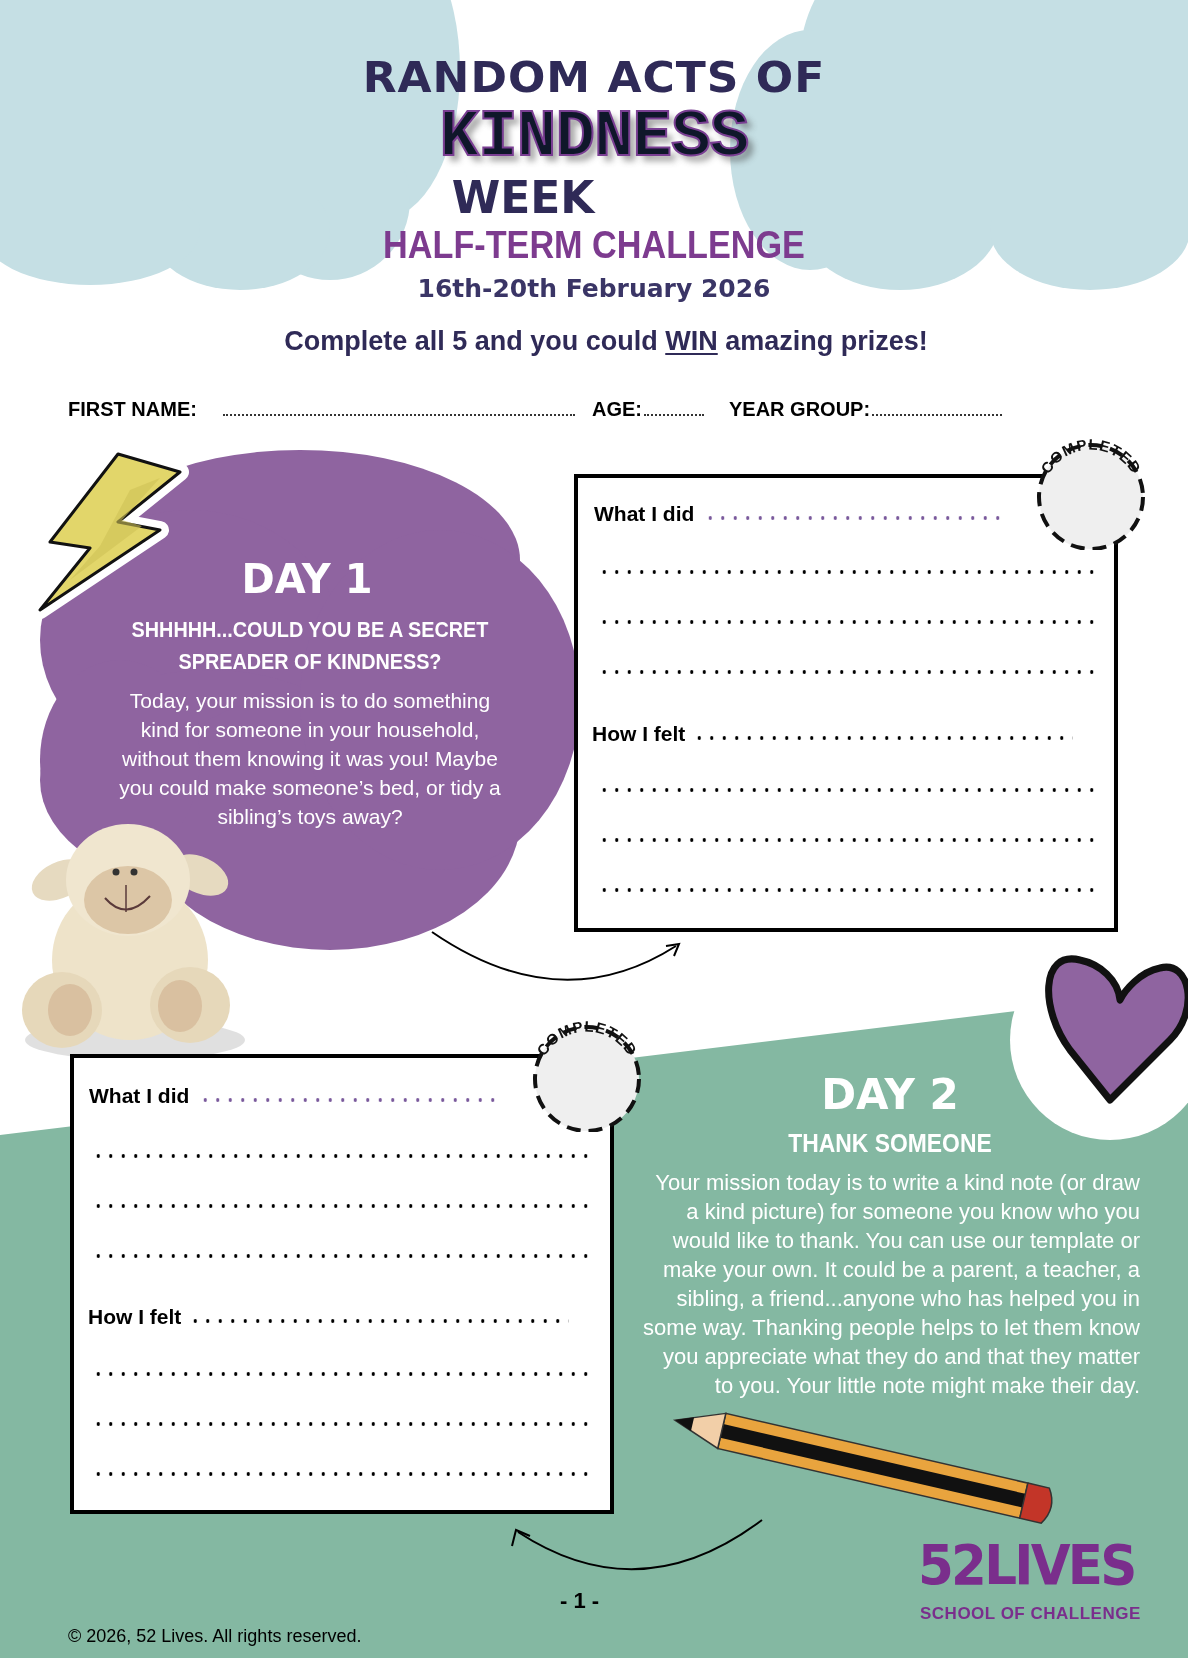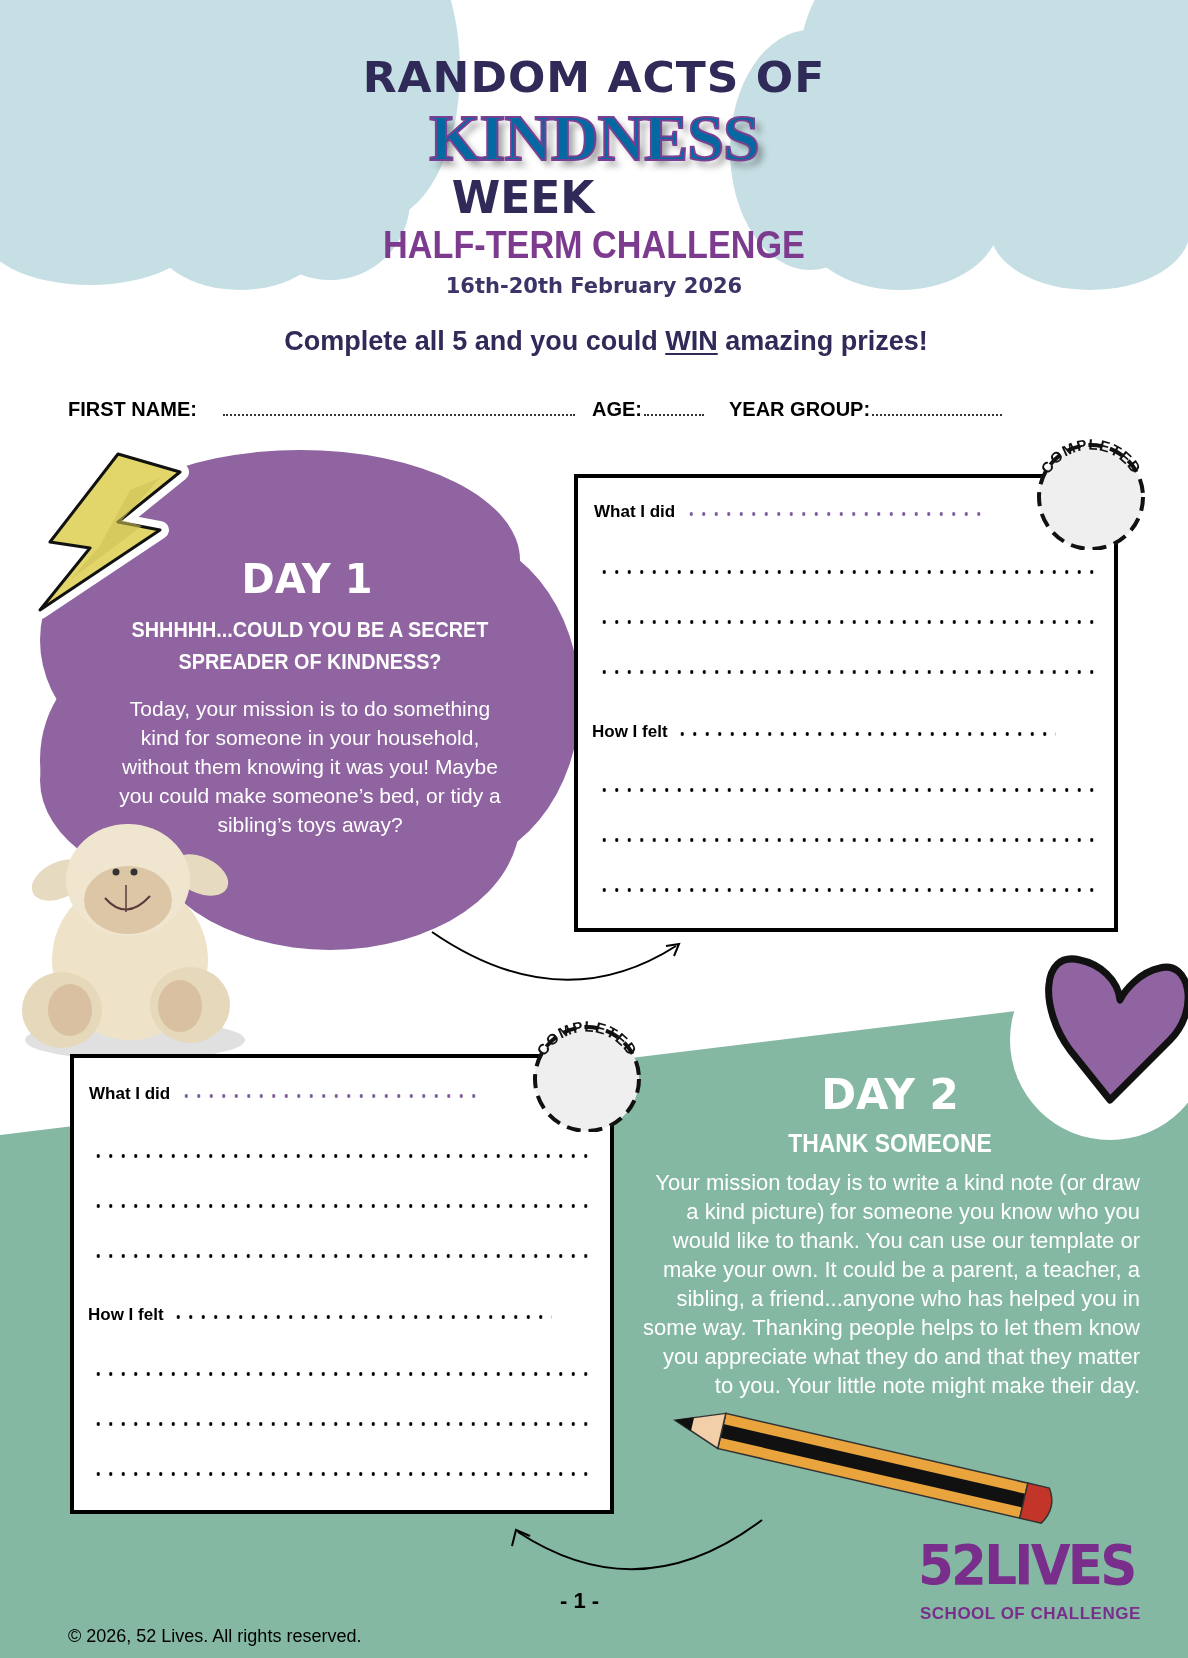--- a/index.html
+++ b/index.html
@@ -5,44 +5,44 @@
   * { box-sizing: border-box; margin: 0; padding: 0; }
   html, body { width: 1188px; height: 1658px; overflow: hidden; background: #ffffff; }
   body { position: relative; font-family: "Liberation Sans", sans-serif; color: #000; }
 
   .layer { position: absolute; left: 0; top: 0; width: 1188px; height: 1658px; pointer-events: none; }
 
   
   .title-1 { position: absolute; left: 0; width: 1188px; top: 52px; text-align: center;
              font-family: "DejaVu Sans", sans-serif; font-weight: 900; font-size: 44px; color: #2f2a57; letter-spacing: 1px; transform: scaleY(0.95); }
   .title-2 { position: absolute; left: 0; width: 1188px; top: 100px; text-align: center;
-             font-family: Liberation Serif, serif; font-weight: 900; font-size: 66px; color: #0369a1;
+             font-family: Liberation Mono, monospace; font-weight: 900; font-size: 66px; color: #0f172a;
              -webkit-text-stroke: 2px #7a3f93; text-shadow: 6px 6px 6px rgba(60,60,60,0.45); letter-spacing: -1px; }
   .title-3 { position: absolute; left: 0; width: 1046px; top: 172px; text-align: center;
              font-family: "DejaVu Sans", sans-serif; font-weight: 900; font-size: 44px; color: #2f2a57; }
   .title-4 { position: absolute; left: 0; width: 1188px; top: 224px; text-align: center;
              font-family: "Liberation Sans", sans-serif; font-weight: 700; font-size: 38px; color: #7d3b8f; letter-spacing: 0px; transform: scaleX(0.9); }
   .date { position: absolute; left: 0; width: 1188px; top: 274px; text-align: center;
-          font-family: "DejaVu Sans", sans-serif; font-weight: 700; font-size: 21px; color: #3a3566; }
+          font-family: "DejaVu Sans", sans-serif; font-weight: 700; font-size: 25px; color: #3a3566; }
   .tagline { position: absolute; left: 12px; width: 1188px; top: 326px; text-align: center;
              font-weight: 700; font-size: 27px; color: #2f2a57; }
   .tagline u { text-decoration: underline; text-underline-offset: 3px; }
 
   
   .field { position: absolute; top: 398px; font-weight: 700; font-size: 20px; display: flex; align-items: baseline; }
   .field .dots { display: inline-block; border-bottom: 2px dotted #333; height: 14px; margin-left: 2px; }
 
   
   .bubble-day { position: absolute; left: 112px; width: 390px; text-align: center; color: #fff; font-weight: 900; font-family: "DejaVu Sans", sans-serif; }
   .bubble-head { position: absolute; left: 100px; width: 420px; text-align: center; color: #fff; font-weight: 700; font-size: 22px; line-height: 32px; transform: scaleX(0.9); }
-  .bubble-body { position: absolute; left: 100px; width: 420px; text-align: center; color: #fff; font-size: 21px; line-height: 29px; margin-top: 8px; }
+  .bubble-body { position: absolute; left: 100px; width: 420px; text-align: center; color: #fff; font-size: 21px; line-height: 29px; }
 
   
   .wbox { position: absolute; background: #fff; border: 4px solid #000; }
-  .wlabel { position: absolute; font-weight: 700; font-size: 17px; color: #000; white-space: nowrap; display: flex; align-items: baseline; }
+  .wlabel { position: absolute; font-weight: 700; font-size: 21px; color: #000; white-space: nowrap; display: flex; align-items: baseline; }
   .wlabel .pdots { display: inline-block; height: 10px; margin-left: 10px;
                    background-image: radial-gradient(circle, #7a5a9c 1.6px, transparent 2px);
                    background-size: 12.5px 6px; background-repeat: repeat-x; background-position: left bottom; }
   .wlabel .bdots { display: inline-block; height: 10px; margin-left: 8px;
                    background-image: radial-gradient(circle, #000 1.6px, transparent 2px);
                    background-size: 12.5px 6px; background-repeat: repeat-x; background-position: left bottom; }
   .dline { position: absolute; height: 8px;
            background-image: radial-gradient(circle, #000 1.6px, transparent 2px);
            background-size: 12.5px 8px; background-repeat: repeat-x; }
 

